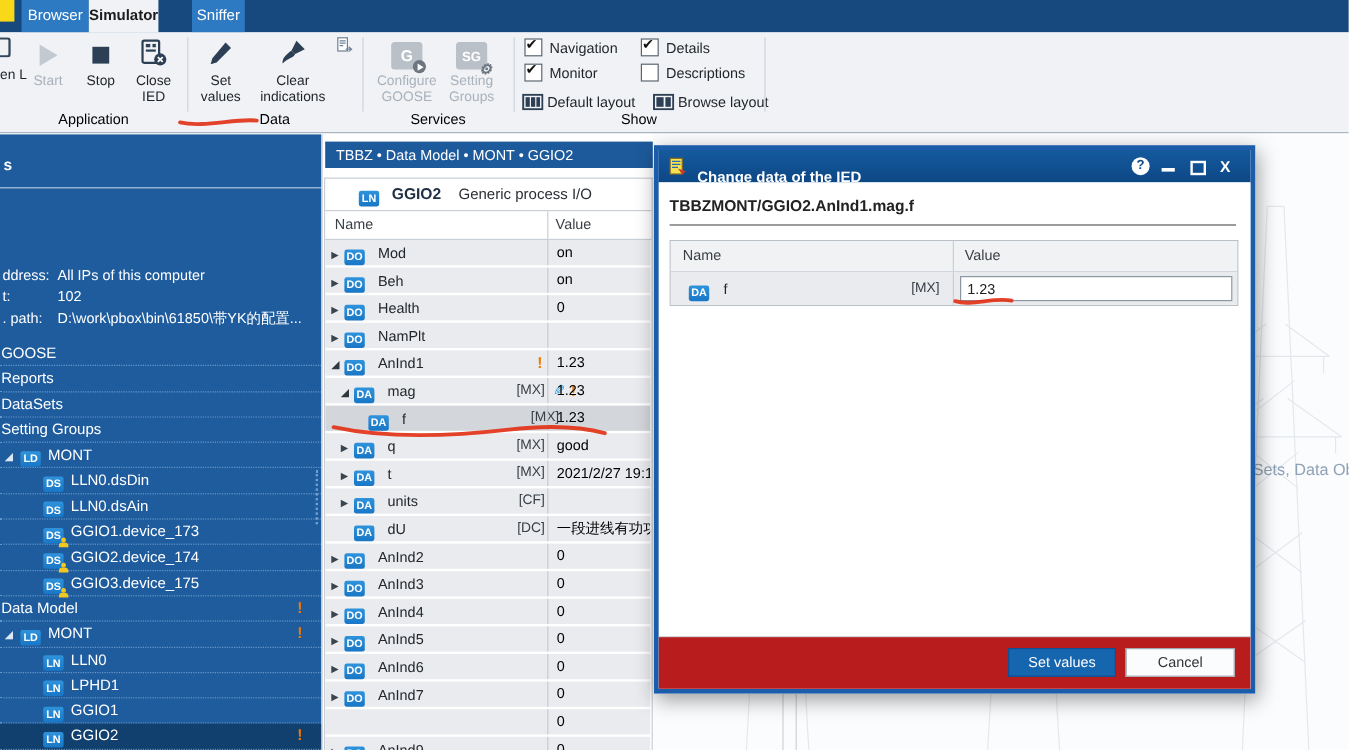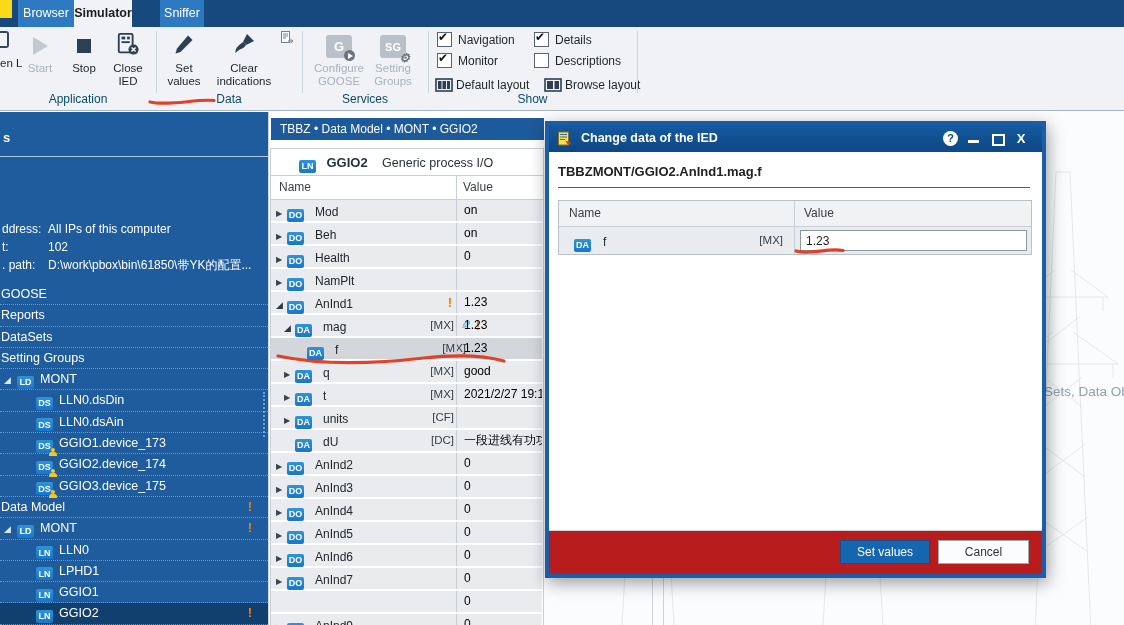--- a/index.html
+++ b/index.html
@@ -14,21 +14,21 @@
   .tab{position:absolute;top:0;height:27px;line-height:27px;text-align:center;
        font-size:12.5px;color:#fff;background:#2e7ac2;cursor:default;}
   .tab.active{background:#f0f2f5;color:#1c1c1c;font-weight:bold;}
   .tab.t0{left:18px;width:56px;}
   .tab.t1{left:74px;width:58px;}
   .tab.t2{left:160px;width:44px;}
   
   .ribbon{position:absolute;left:0;top:27px;width:1124px;height:83px;background:#f0f2f5;
           border-bottom:1px solid #a7b6c5;}
   .vsep{position:absolute;top:4px;width:1px;height:62px;background:#ccd4dc;}
-  .glabel{position:absolute;top:65px;height:14px;font-size:12px;color:#0c4a6e;text-align:center;}
+  .glabel{position:absolute;top:65px;height:14px;font-size:12px;color:#000000;text-align:center;}
   .rbtn{position:absolute;top:4px;text-align:center;font-size:11.5px;color:#1f2428;cursor:default;}
   .rbtn .ic{display:block;height:29px;margin-bottom:2px;}
   .rbtn .lbl{display:block;line-height:13px;}
   .rbtn.disabled{color:#a9b2bc;}
   .openfrag{position:absolute;left:0px;top:4px;font-size:11.5px;color:#1f2428;line-height:13px;}
   .openfrag .fico{display:block;width:7px;height:13px;border:2px solid #33475c;border-left:none;
                   border-radius:0 3px 3px 0;margin-bottom:9px;}
   .ic-play{display:inline-block;width:0;height:0;border-left:15px solid #c3c9d0;
            border-top:9px solid transparent;border-bottom:9px solid transparent;margin-top:6px;}
   .ic-stop{display:inline-block;width:14px;height:14px;background:#2c3f55;margin-top:8px;}
@@ -117,21 +117,21 @@
   
   .bgright{position:absolute;left:543px;top:112px;width:581px;height:513px;background:#fbfcfd;}
   .watermark{position:absolute;left:1044px;top:384px;font-size:13.5px;color:#8fa1b5;white-space:nowrap;}
   .vline{position:absolute;top:578px;height:47px;width:1px;background:#cdd3d9;}
   
   .dialog{position:absolute;left:545px;top:121px;width:501px;height:457px;background:#fff;
           border:4px solid #1b5cab;box-sizing:border-box;box-shadow:2px 5px 16px rgba(0,0,0,.38);}
   .dtitle{position:absolute;left:0;top:0;right:0;height:27px;background:linear-gradient(#155a9e,#0d4785);
           color:#fff;}
   .dtitle .dicon{position:absolute;left:8px;top:5px;}
-  .dtitle .dtext{position:absolute;left:32px;top:0;line-height:27px;font-size:12.5px;font-weight:bold;}
+  .dtitle .dtext{position:absolute;left:32px;top:10px;line-height:27px;font-size:12.5px;font-weight:bold;}
   .winbtn{position:absolute;top:6px;width:16px;height:16px;text-align:center;color:#fff;cursor:default;}
   .wb-help{right:84px;background:#fff;border-radius:50%;width:15px;height:15px;color:#0d4785;
            font-weight:bold;font-size:11px;line-height:15px;}
   .wb-min{right:60px;}
   .wb-min i{position:absolute;left:2px;top:9px;width:11px;height:3px;background:#fff;}
   .wb-max{right:36px;}
   .wb-max i{position:absolute;left:2px;top:3px;width:9px;height:8px;border:2px solid #fff;}
   .wb-close{right:13px;font-weight:bold;font-size:13px;line-height:16px;}
   .dcontent{position:absolute;left:0;top:27px;right:0;bottom:0;background:#fff;}
   .dpath{position:absolute;left:9px;top:12px;right:12px;font-size:13px;font-weight:bold;color:#222;

